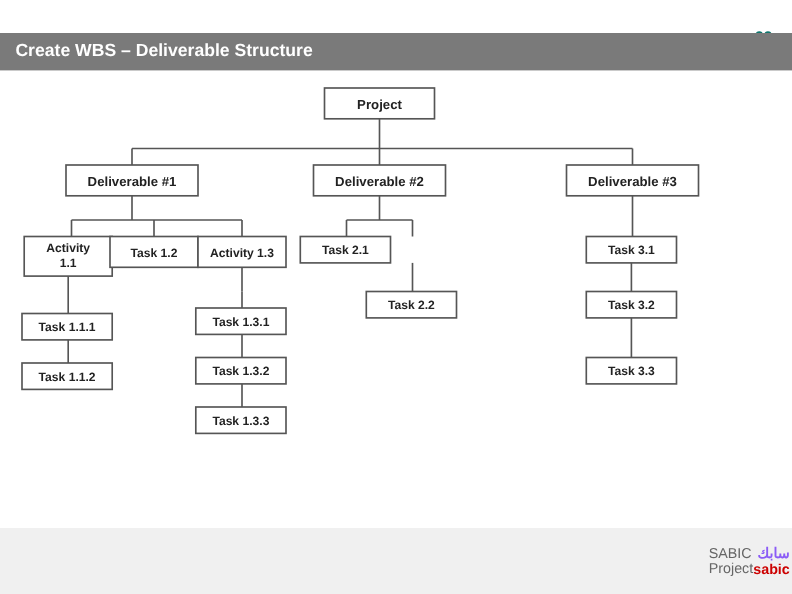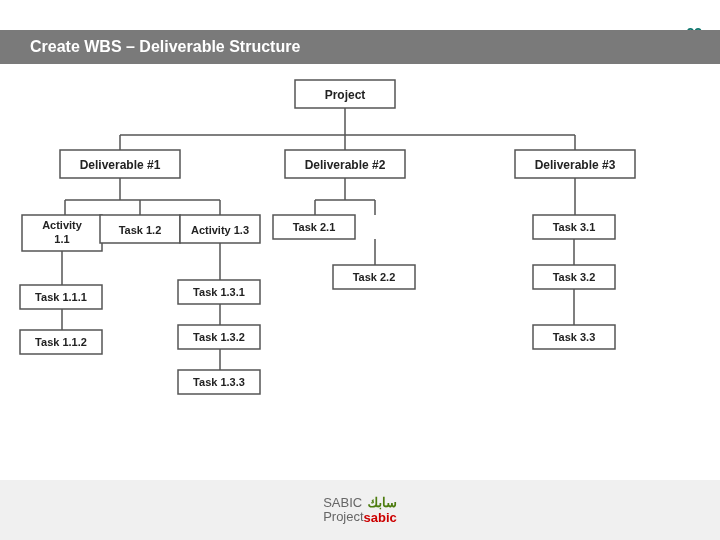--- a/index.html
+++ b/index.html
@@ -23,21 +23,21 @@
       font-weight: bold;
     }
 
     
     .header-bar {
       position: absolute;
       top: 30px;
       left: 0;
       width: 100%;
       background: #7a7a7a;
-      padding: 8px 30px;
+      padding: 8px 14px;
       color: #ffffff;
       font-size: 16px;
       font-weight: bold;
     }
 
     
     .main-content {
       position: absolute;
       top: 70px;
       left: 0;
@@ -52,22 +52,22 @@
     
     .footer {
       position: absolute;
       bottom: 0;
       left: 0;
       right: 0;
       height: 60px;
       background: #f0f0f0;
       display: flex;
       align-items: center;
-      justify-content: center;
-      padding: 0 20px;
+      justify-content: flex-end;
+      padding: 0 2px;
     }
 
     .footer-logo-left {
       font-size: 22px;
       font-weight: bold;
       color: #333;
       line-height: 1.1;
     }
 
     .footer-logo-left span {
@@ -77,21 +77,21 @@
       color: #666;
     }
 
     .footer-logo-right {
       font-size: 22px;
       font-weight: bold;
       color: #009a44;
     }
 
     .footer-logo-right span {
-      color: #4d7c0f;
+      color: #8b5cf6;
       font-size: 13px;
       display: block;
       text-align: right;
     }
   </style>
 </head>
 <body>
 
 <div class="page-number">23</div>
 

